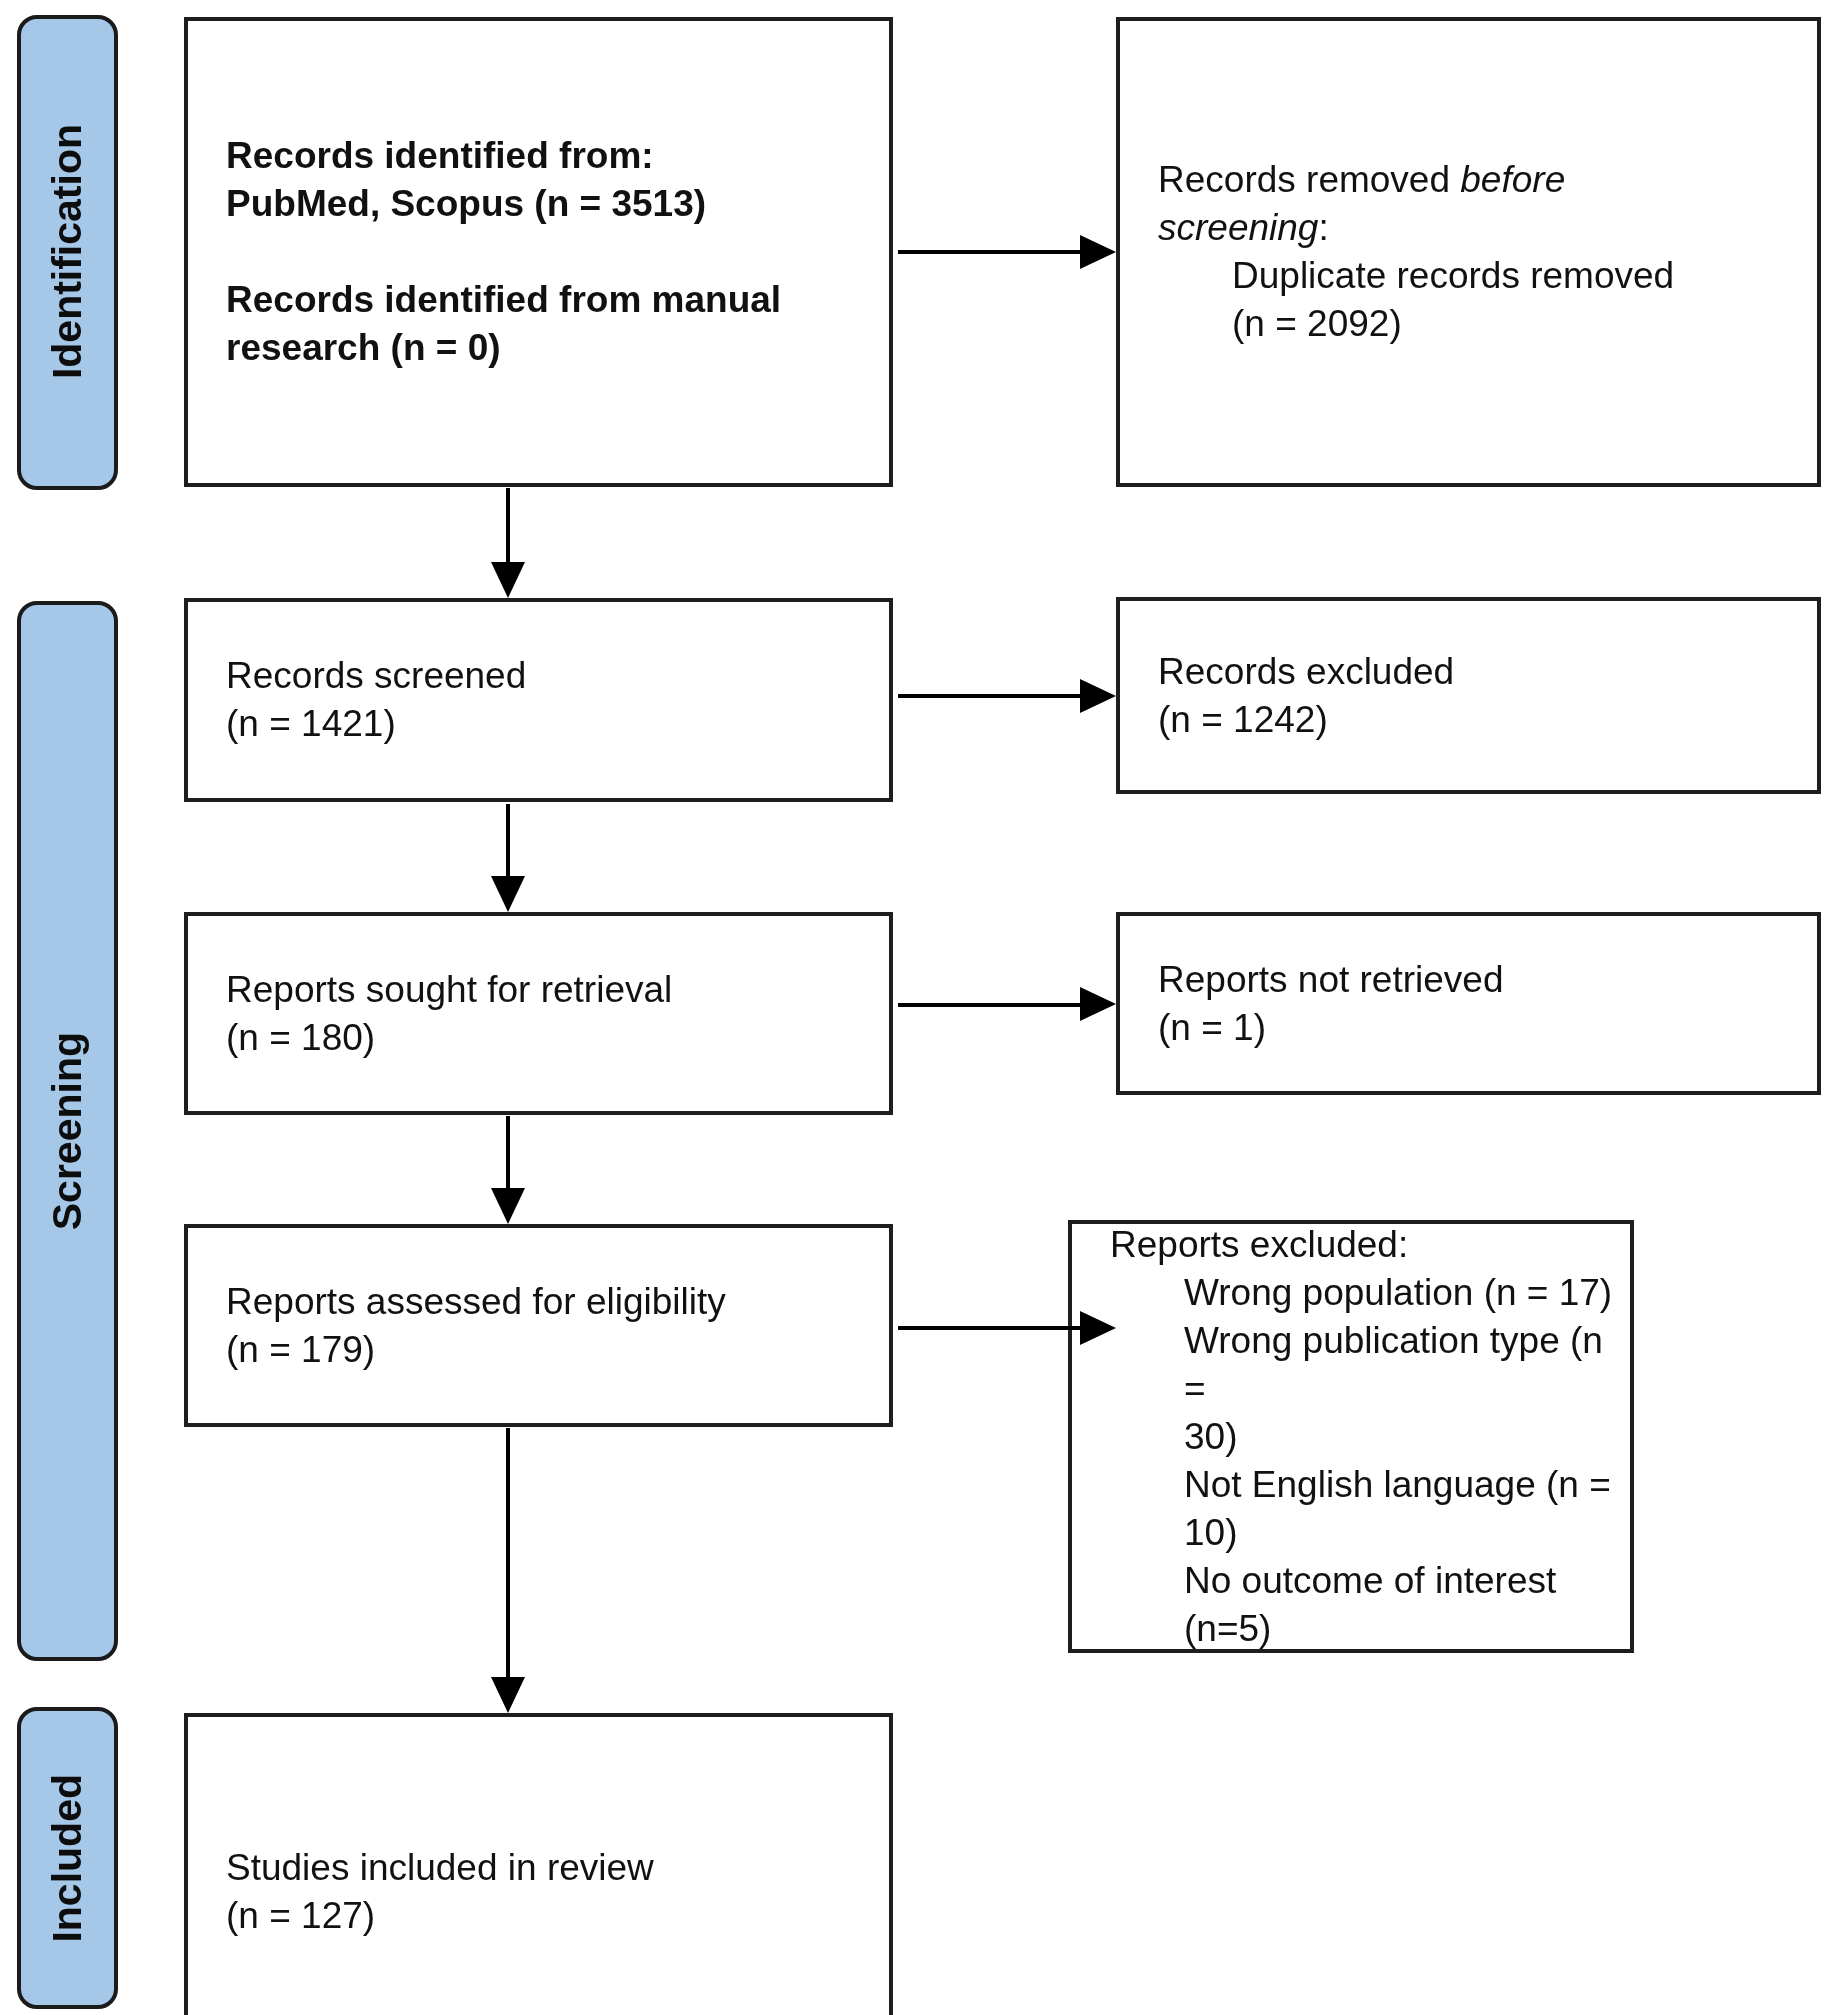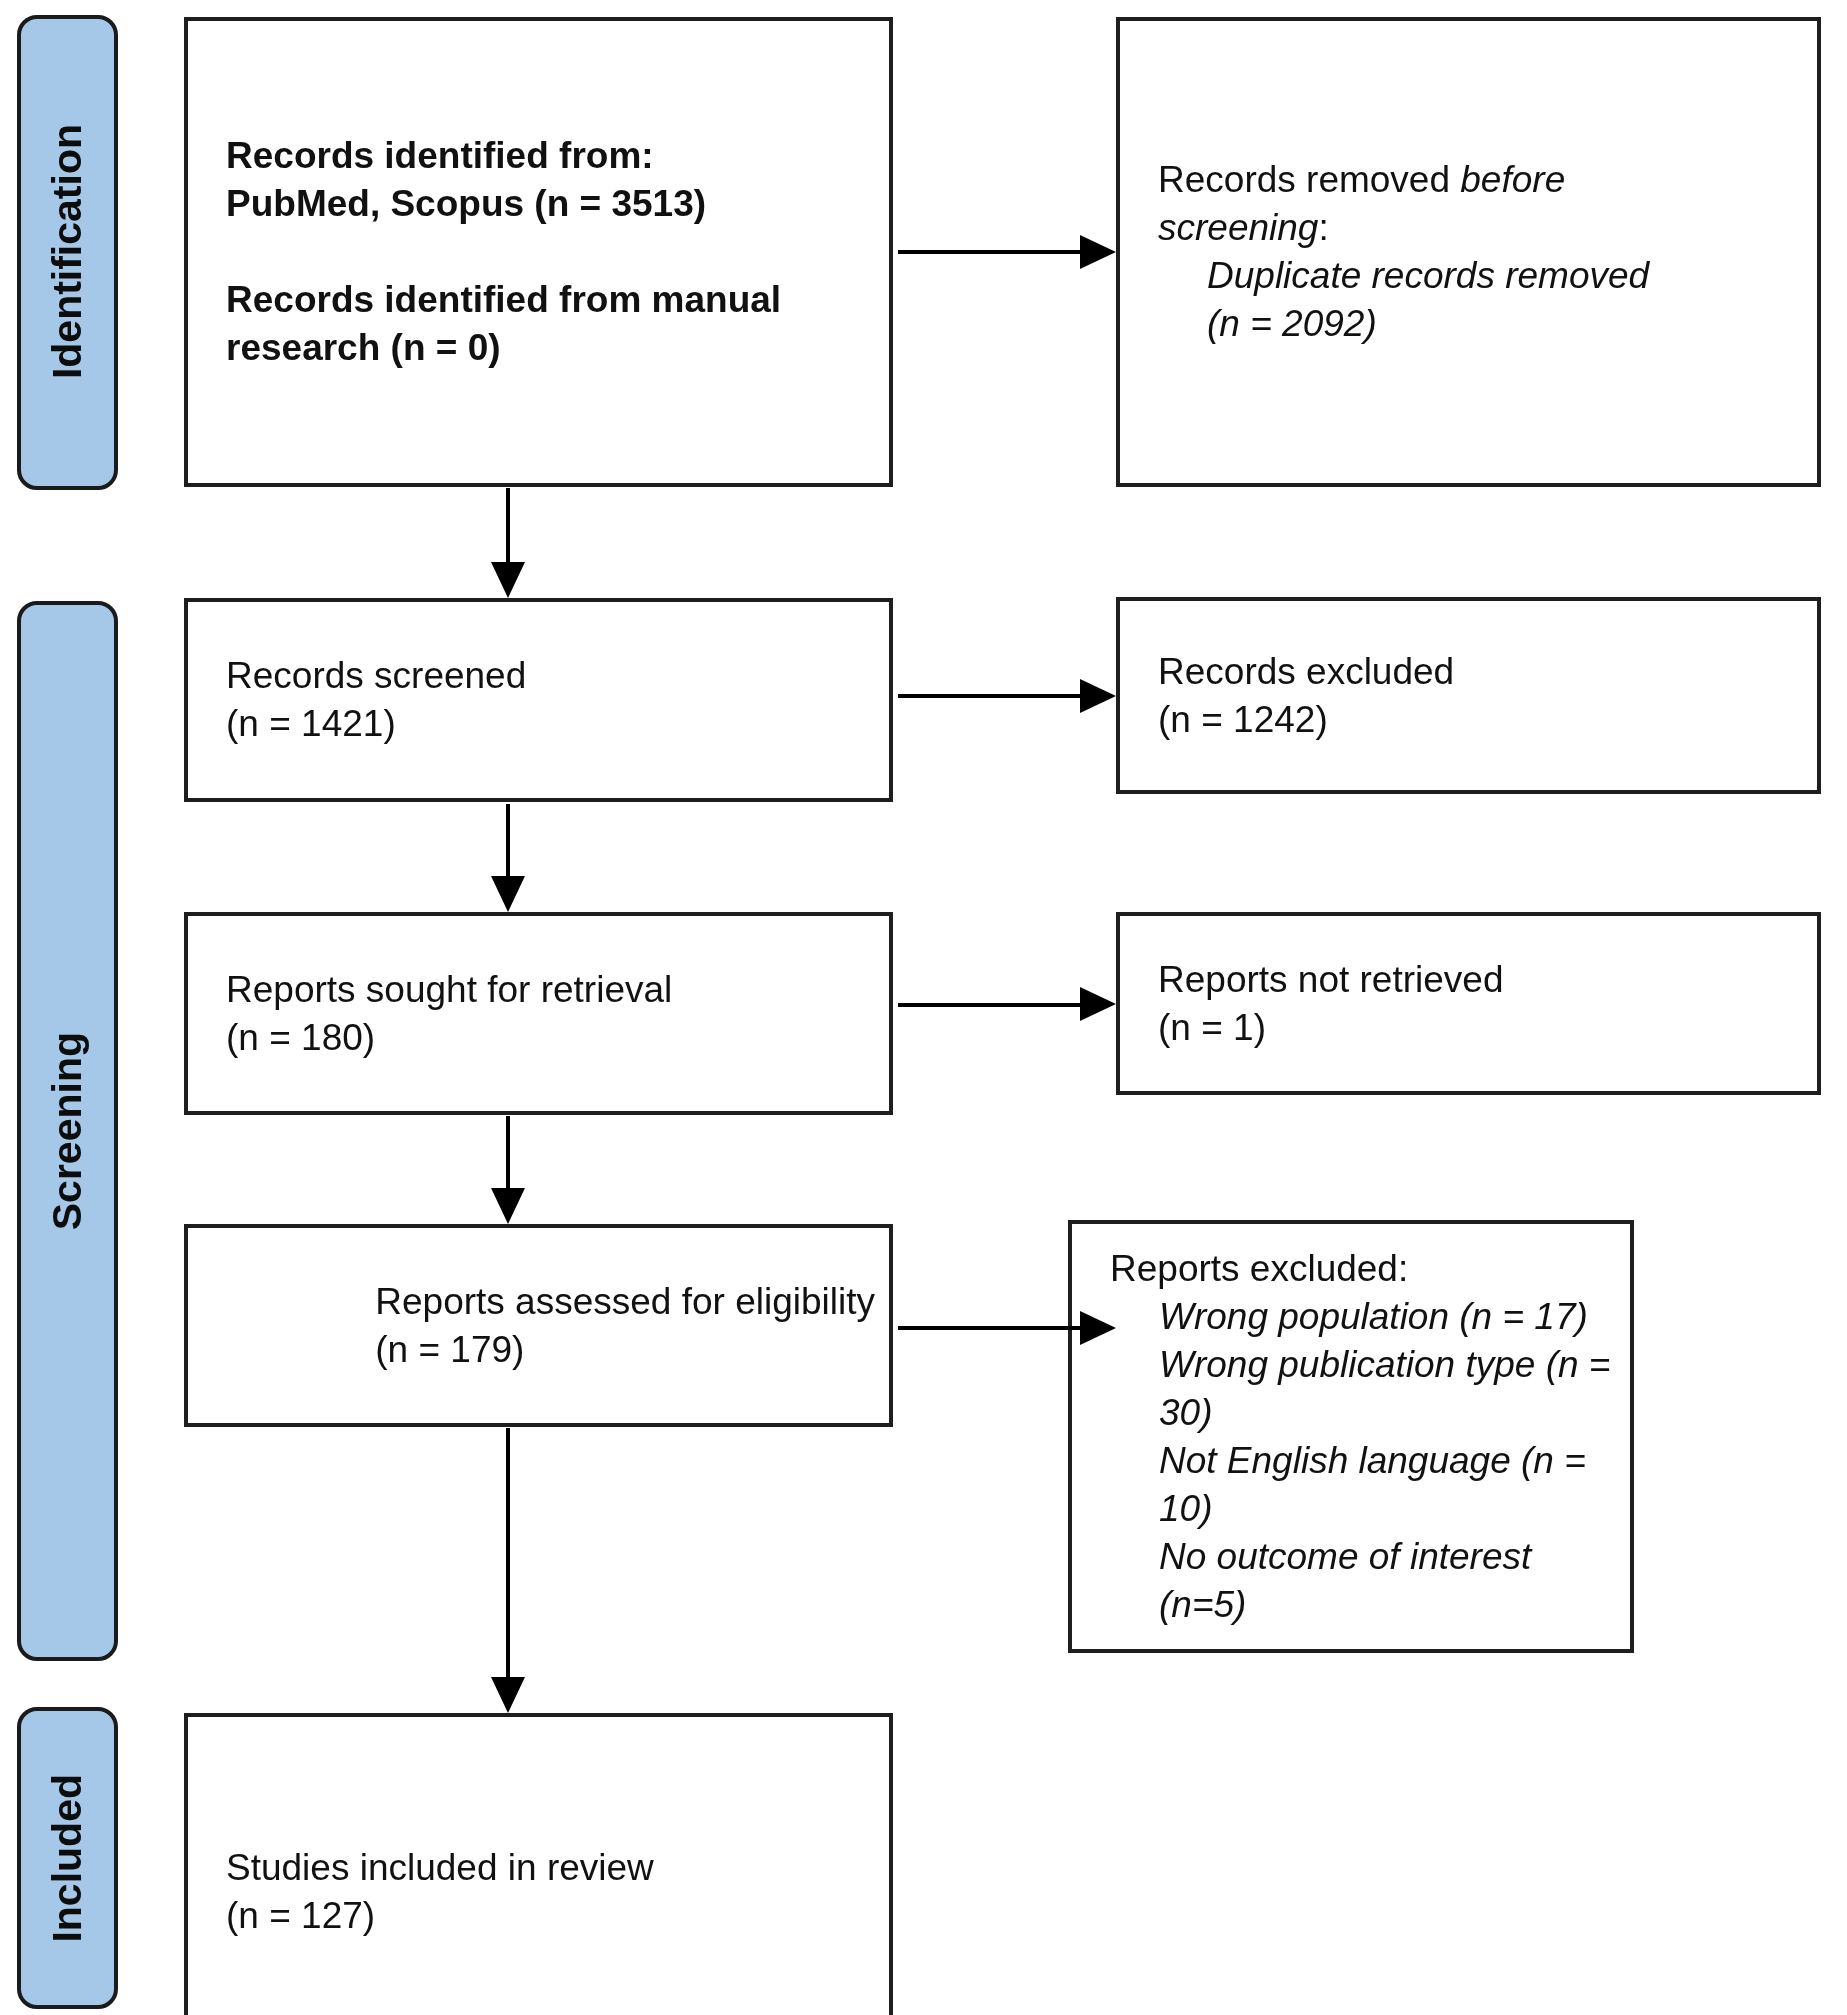--- a/index.html
+++ b/index.html
@@ -42,21 +42,21 @@
     display: flex;
     flex-direction: column;
     justify-content: center;
     align-items: flex-start;
     padding: 14px 14px 14px 38px;
     font-size: 37px;
     line-height: 48px;
   }
   .pre { white-space: pre-line; }
   .para2 { margin-top: 48px; }
-  .indent { margin-left: 49px; font-style: italic; }
+  .indent { margin-left: 74px; }
   .italic { font-style: italic; }
   
   .vline { position: absolute; width: 4px; background: #000000; }
   .hline { position: absolute; height: 4px; background: #000000; }
   .head-down {
     position: absolute; width: 0; height: 0;
     border-left: 17px solid transparent;
     border-right: 17px solid transparent;
     border-top: 36px solid #000000;
   }
@@ -107,21 +107,21 @@
 
   <div class="box" style="left:184px; top:912px; width:709px; height:203px;">
     <div class="pre">Reports sought for retrieval
 (n = 180)</div>
   </div>
   <div class="box" style="left:1116px; top:912px; width:705px; height:183px;">
     <div class="pre">Reports not retrieved
 (n = 1)</div>
   </div>
 
-  <div class="box" style="left:184px; top:1224px; width:709px; height:203px;align-items:flex-end;">
+  <div class="box" style="left:184px; top:1224px; width:709px; height:203px;">
     <div class="pre">Reports assessed for eligibility
 (n = 179)</div>
   </div>
   <div class="box" style="left:1068px; top:1220px; width:566px; height:433px;">
     <div class="pre">Reports excluded:</div>
     <div class="pre indent">Wrong population (n = 17)</div>
     <div class="pre indent">Wrong publication type (n =
 30)</div>
     <div class="pre indent">Not English language (n =
 10)</div>

